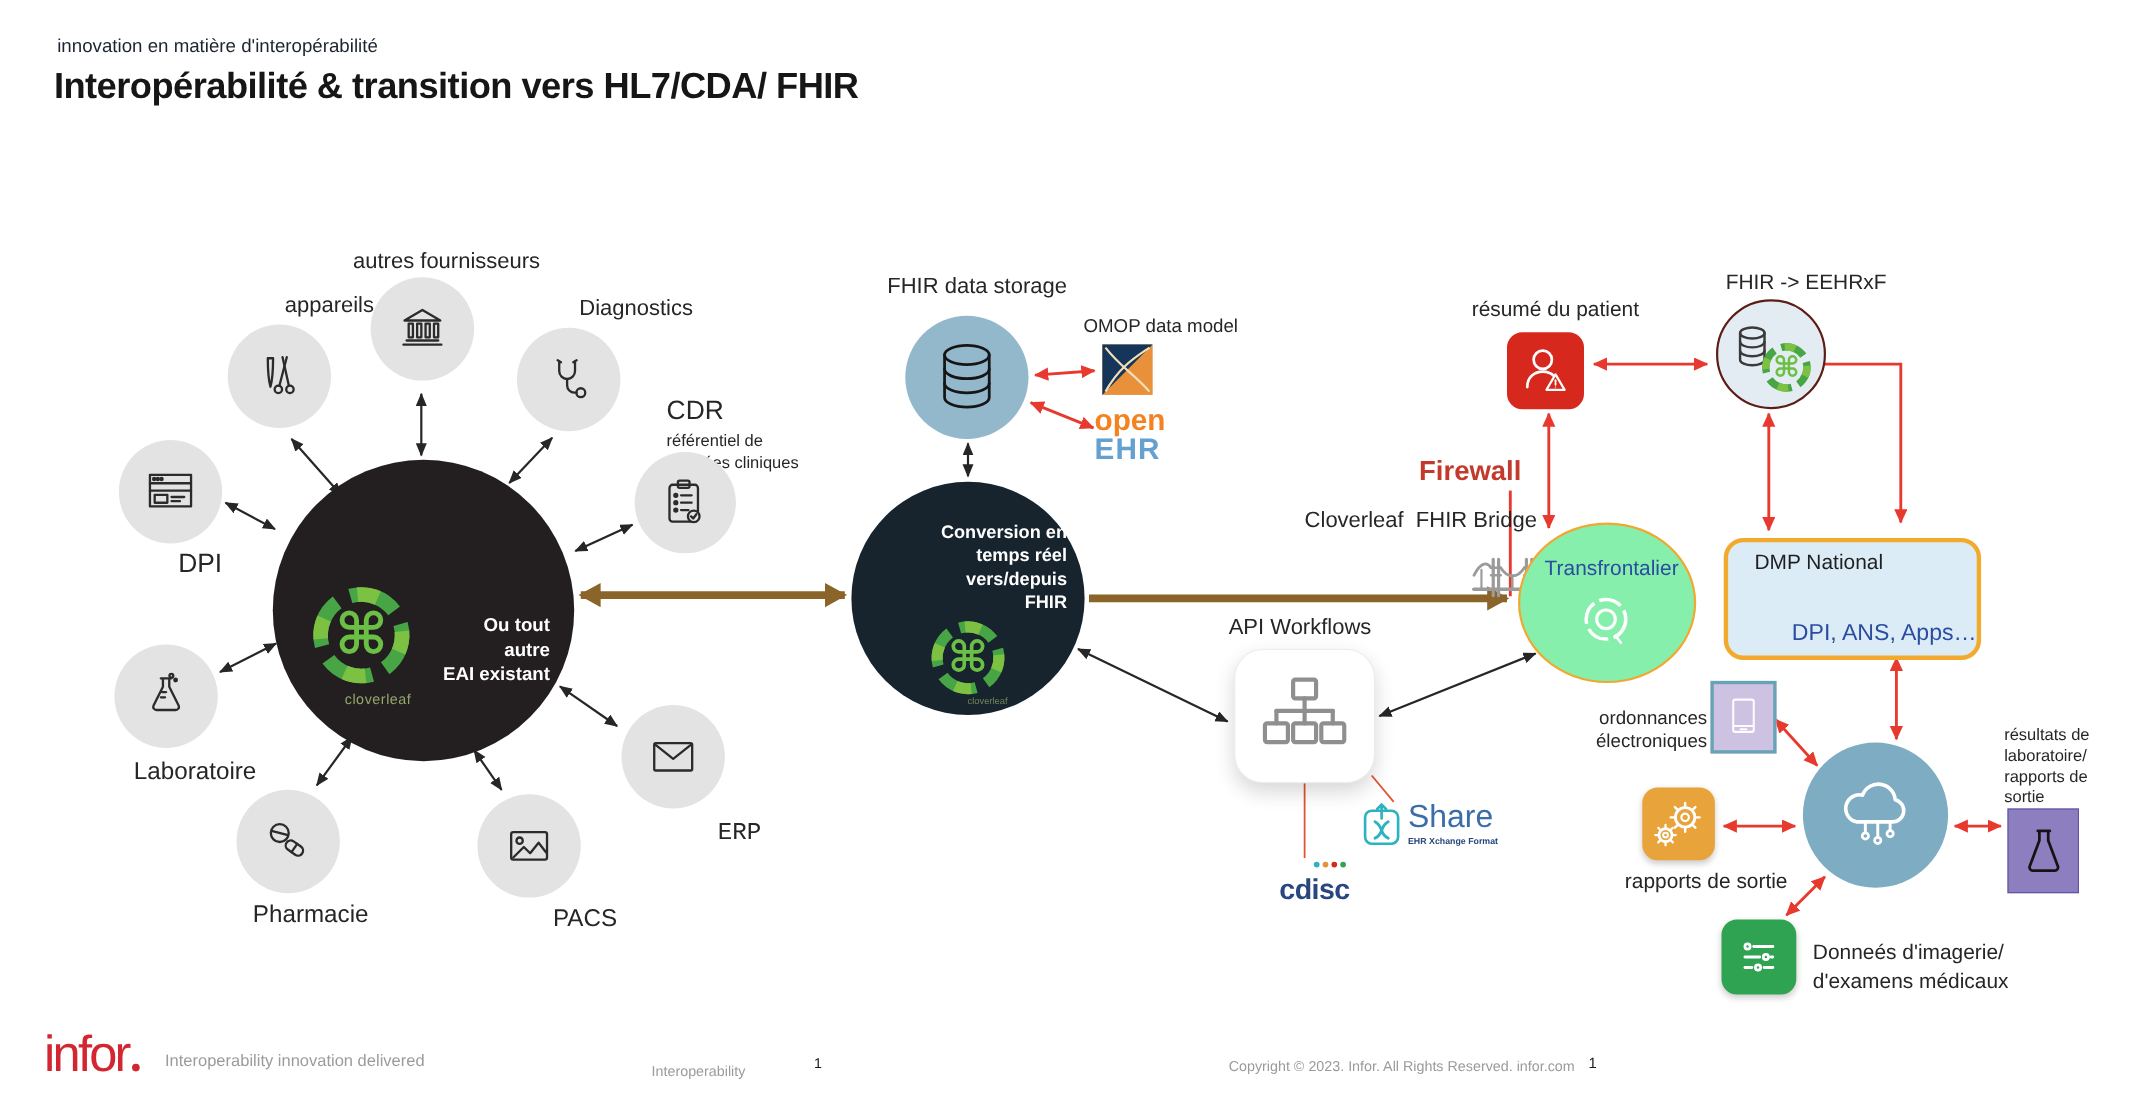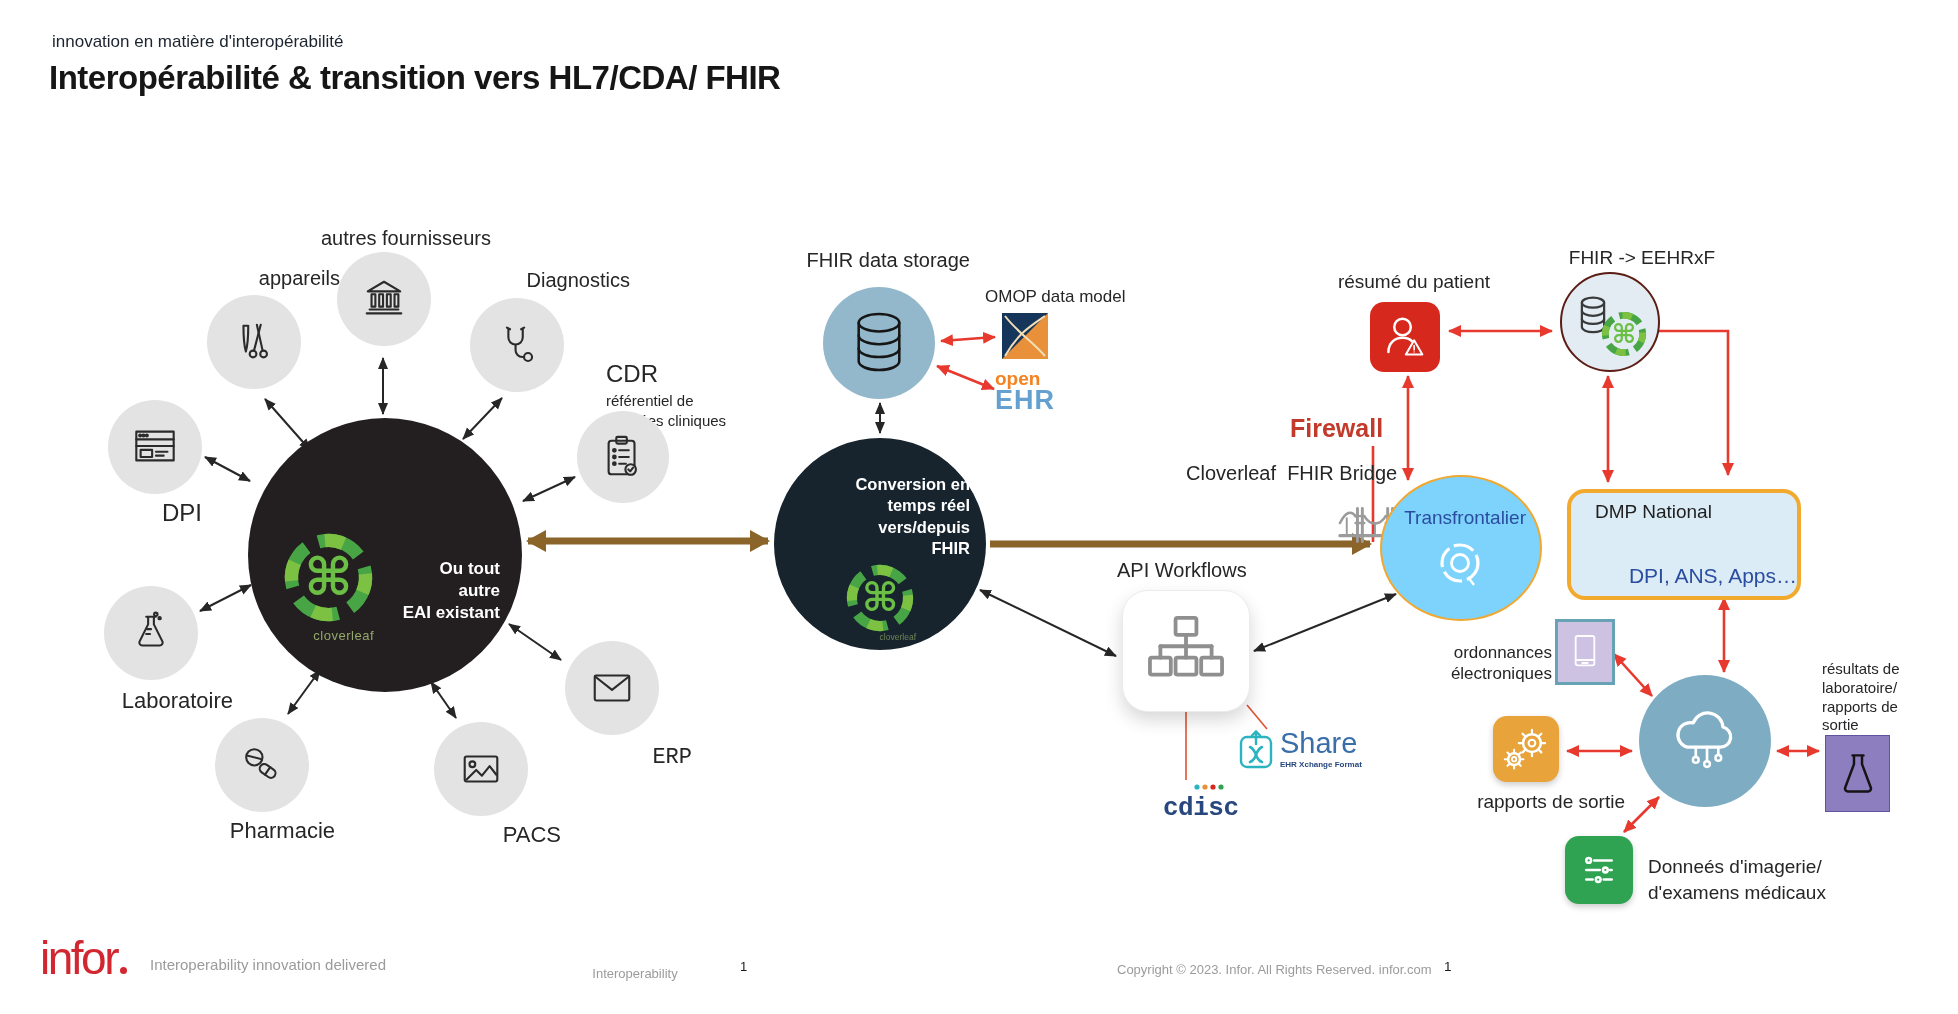--- a/index.html
+++ b/index.html
@@ -220,21 +220,21 @@
   <div class="lbl" style="left:985px;top:287px;font-size:17px;">OMOP data model</div>
   <div class="abs" style="left:1002px;top:313px;">
     <svg width="46" height="46" viewBox="0 0 46 46">
       <rect width="46" height="46" fill="#e8913a"></rect>
       <path d="M0,0 H46 L0,46 Z" fill="#16355a"></path>
       <path d="M3,43 C16,20 30,12 43,3" stroke="#f2dfb6" stroke-width="2" fill="none"></path>
       <path d="M3,3 C16,20 30,28 43,43" stroke="#f2dfb6" stroke-width="2" fill="none"></path>
     </svg>
   </div>
   <div class="abs" style="left:995px;top:370px;line-height:0.95;">
-    <div style="font-size:19px;font-weight:bold;color:#f58220;">open</div>
+    <div style="font-size:27px;font-weight:bold;color:#f58220;">open</div>
     <div style="font-size:27px;font-weight:bold;color:#64a0d0;letter-spacing:1px;">EHR</div>
   </div>
 
   <div class="circle" style="left:774px;top:438px;width:212px;height:212px;background:#17242e;">
     <div class="hubtxt ml center" style="left:16px;top:36px;width:180px;font-size:16.5px;line-height:1.3;">Conversion en
 temps réel
 vers/depuis
 FHIR</div>
     <div class="abs" style="left:70px;top:124px;">
       <svg width="72" height="72" viewBox="0 0 100 100">
@@ -275,21 +275,21 @@
     </div>
   </div>
 
   <div class="abs" style="left:1163px;top:778px;">
     <svg width="70" height="10" viewBox="0 0 70 10">
       <circle cx="34" cy="5" r="2.6" fill="#2bb3c0"></circle>
         <circle cx="42" cy="5" r="2.6" fill="#e8913a"></circle>
       <circle cx="50" cy="5" r="2.6" fill="#d7281e"></circle>
         <circle cx="58" cy="5" r="2.6" fill="#2fa352"></circle>
     </svg>
-    <div style="font-size:26px;font-weight:bold;color:#27477e;letter-spacing:-0.5px;margin-top:-3px;font-family:Liberation Mono, monospace;">cdisc</div>
+    <div style="font-size:26px;font-weight:bold;color:#27477e;letter-spacing:-0.5px;margin-top:-3px;">cdisc</div>
   </div>
 
   <div class="lbl center" style="left:1325px;top:270px;width:165px;font-size:19px;">résumé du patient</div>
   <div class="abs" style="left:1370px;top:302px;width:70px;height:70px;background:#d7281e;border-radius:14px;display:flex;align-items:center;justify-content:center;">
     <svg width="58" height="58" viewBox="0 0 70 70" style="stroke:#fff;fill:none;stroke-width:3;stroke-linecap:round;stroke-linejoin:round;">
       <circle cx="32" cy="23" r="10"></circle>
       <path d="M15,53 c0,-11 8,-17 17,-17 c5,0 9,1.5 12,4.5"></path>
       <path d="M46,39 L56,56 H36 Z" stroke-width="2.4"></path>
       <path d="M46,45.5 v5" stroke-width="2"></path>
         <circle cx="46" cy="53" r="0.8" fill="#fff" stroke="none"></circle>
@@ -320,21 +320,21 @@
   <div class="abs" style="left:1338px;top:496px;">
     <svg width="74" height="54" viewBox="0 0 76 54" style="stroke:#9b9b9b;fill:none;stroke-width:3;stroke-linecap:round;">
       <path d="M2,40 H74" stroke-width="3.4"></path>
       <path d="M20,12 V46 M25,12 V46 M51,12 V46 M56,12 V46"></path>
       <path d="M18,20 H27 M18,27 H27 M49,20 H58 M49,27 H58" stroke-width="2.4"></path>
       <path d="M2,27 C8,15 14,14 18,20 M27,20 C33,30 43,30 49,20 M58,20 C62,14 68,15 74,27" stroke-width="2.6"></path>
       <path d="M9,22 V40 M38,27 V40 M67,22 V40" stroke-width="2"></path>
     </svg>
   </div>
 
-  <div class="abs" style="left:1380px;top:475px;width:158px;height:142px;background:#7dd3fc;border:2.5px solid #f0a830;border-radius:50%;">
+  <div class="abs" style="left:1380px;top:475px;width:158px;height:142px;background:#86efac;border:2.5px solid #f0a830;border-radius:50%;">
     <div class="abs center" style="left:14px;top:30px;width:130px;font-size:19px;color:#2b4da0;">Transfrontalier</div>
     <div class="abs" style="left:48px;top:56px;">
       <svg width="60" height="60" viewBox="0 0 60 60" style="stroke:#fff;fill:none;stroke-width:3.2;">
         <circle cx="30" cy="30" r="18" stroke-dasharray="21 5"></circle>
         <circle cx="30" cy="30" r="8.5" stroke-width="2.8"></circle>
         <path d="M38,44 L44,52" stroke-width="2.4"></path>
       </svg>
     </div>
   </div>
 

